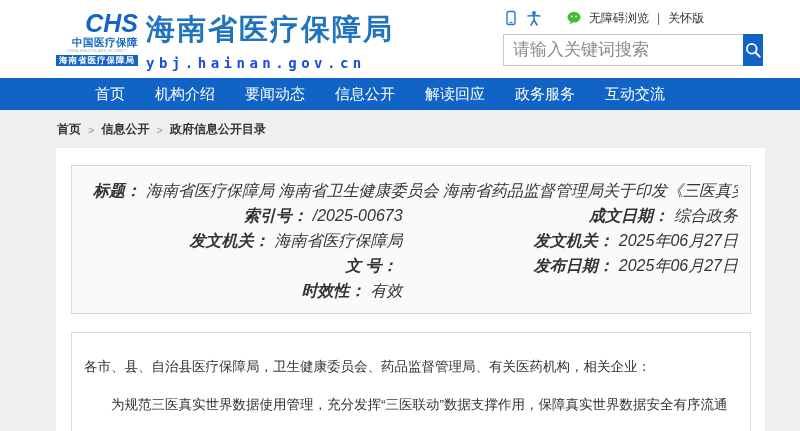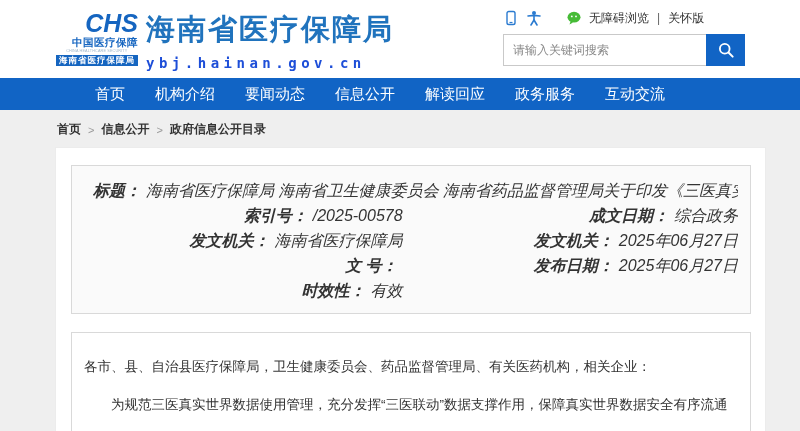--- a/index.html
+++ b/index.html
@@ -19,21 +19,21 @@
   .site-url { font-size:14px; font-weight:bold; color:#1d4ed8; letter-spacing:4.5px; margin-top:5px; font-family:"DejaVu Sans Mono",monospace; }
 
   .header-right { position:absolute; top:9px; right:55px; width:242px; }
   .quick-links { display:flex; align-items:center; justify-content:flex-start; gap:7px; font-size:12px; color:#333; height:18px; }
   .quick-links .ql-text { white-space:nowrap; }
   .ql-divider { color:#666; margin:0 1px; }
   .icon16 { width:16px; height:16px; display:inline-block; }
   .gap { width:10px; }
 
   .search-bar { display:flex; margin-top:7px; height:32px; }
-  .search-input { flex:1; height:32px; border:1px solid #c9c9c9; border-right:none; padding:0 9px; font-size:12px; color:#333; outline:none; background:#fff; }
+  .search-input { flex:1; height:32px; border:1px solid #c9c9c9; border-right:none; padding:0 9px; font-size:17px; color:#333; outline:none; background:#fff; }
   .search-input::placeholder { color:#8a8a8a; }
   .search-button { width:39px; height:32px; background:#1164c5; border:none; display:flex; align-items:center; justify-content:center; cursor:pointer; }
 
   
   .main-nav { background:#1164c5; height:32px; display:flex; align-items:center; padding-left:95px; gap:30px; }
   .nav-item { color:#ffffff; font-size:15px; text-decoration:none; white-space:nowrap; cursor:pointer; }
 
   
   .breadcrumb { padding:11px 0 9px 57px; font-size:12px; font-weight:bold; color:#333; display:flex; align-items:center; }
   .crumb { cursor:pointer; }
@@ -136,21 +136,21 @@
   <div class="content-panel">
 
     <div class="meta-box">
       <div class="meta-row">
         <span class="meta-label">标题：</span>
         <span class="meta-value">海南省医疗保障局 海南省卫生健康委员会 海南省药品监督管理局关于印发《三医真实世界数据使用管理暂行办法》的通知</span>
       </div>
       <div class="meta-row">
         <div class="meta-col left">
           <span class="meta-label">索引号：</span>
-          <span class="meta-value">/2025-00578</span>
+          <span class="meta-value">/2025-00673</span>
         </div>
         <div class="meta-col right">
           <span class="meta-label">成文日期：</span>
           <span class="meta-value">综合政务</span>
         </div>
       </div>
       <div class="meta-row">
         <div class="meta-col left">
           <span class="meta-label">发文机关：</span>
           <span class="meta-value">海南省医疗保障局</span>

